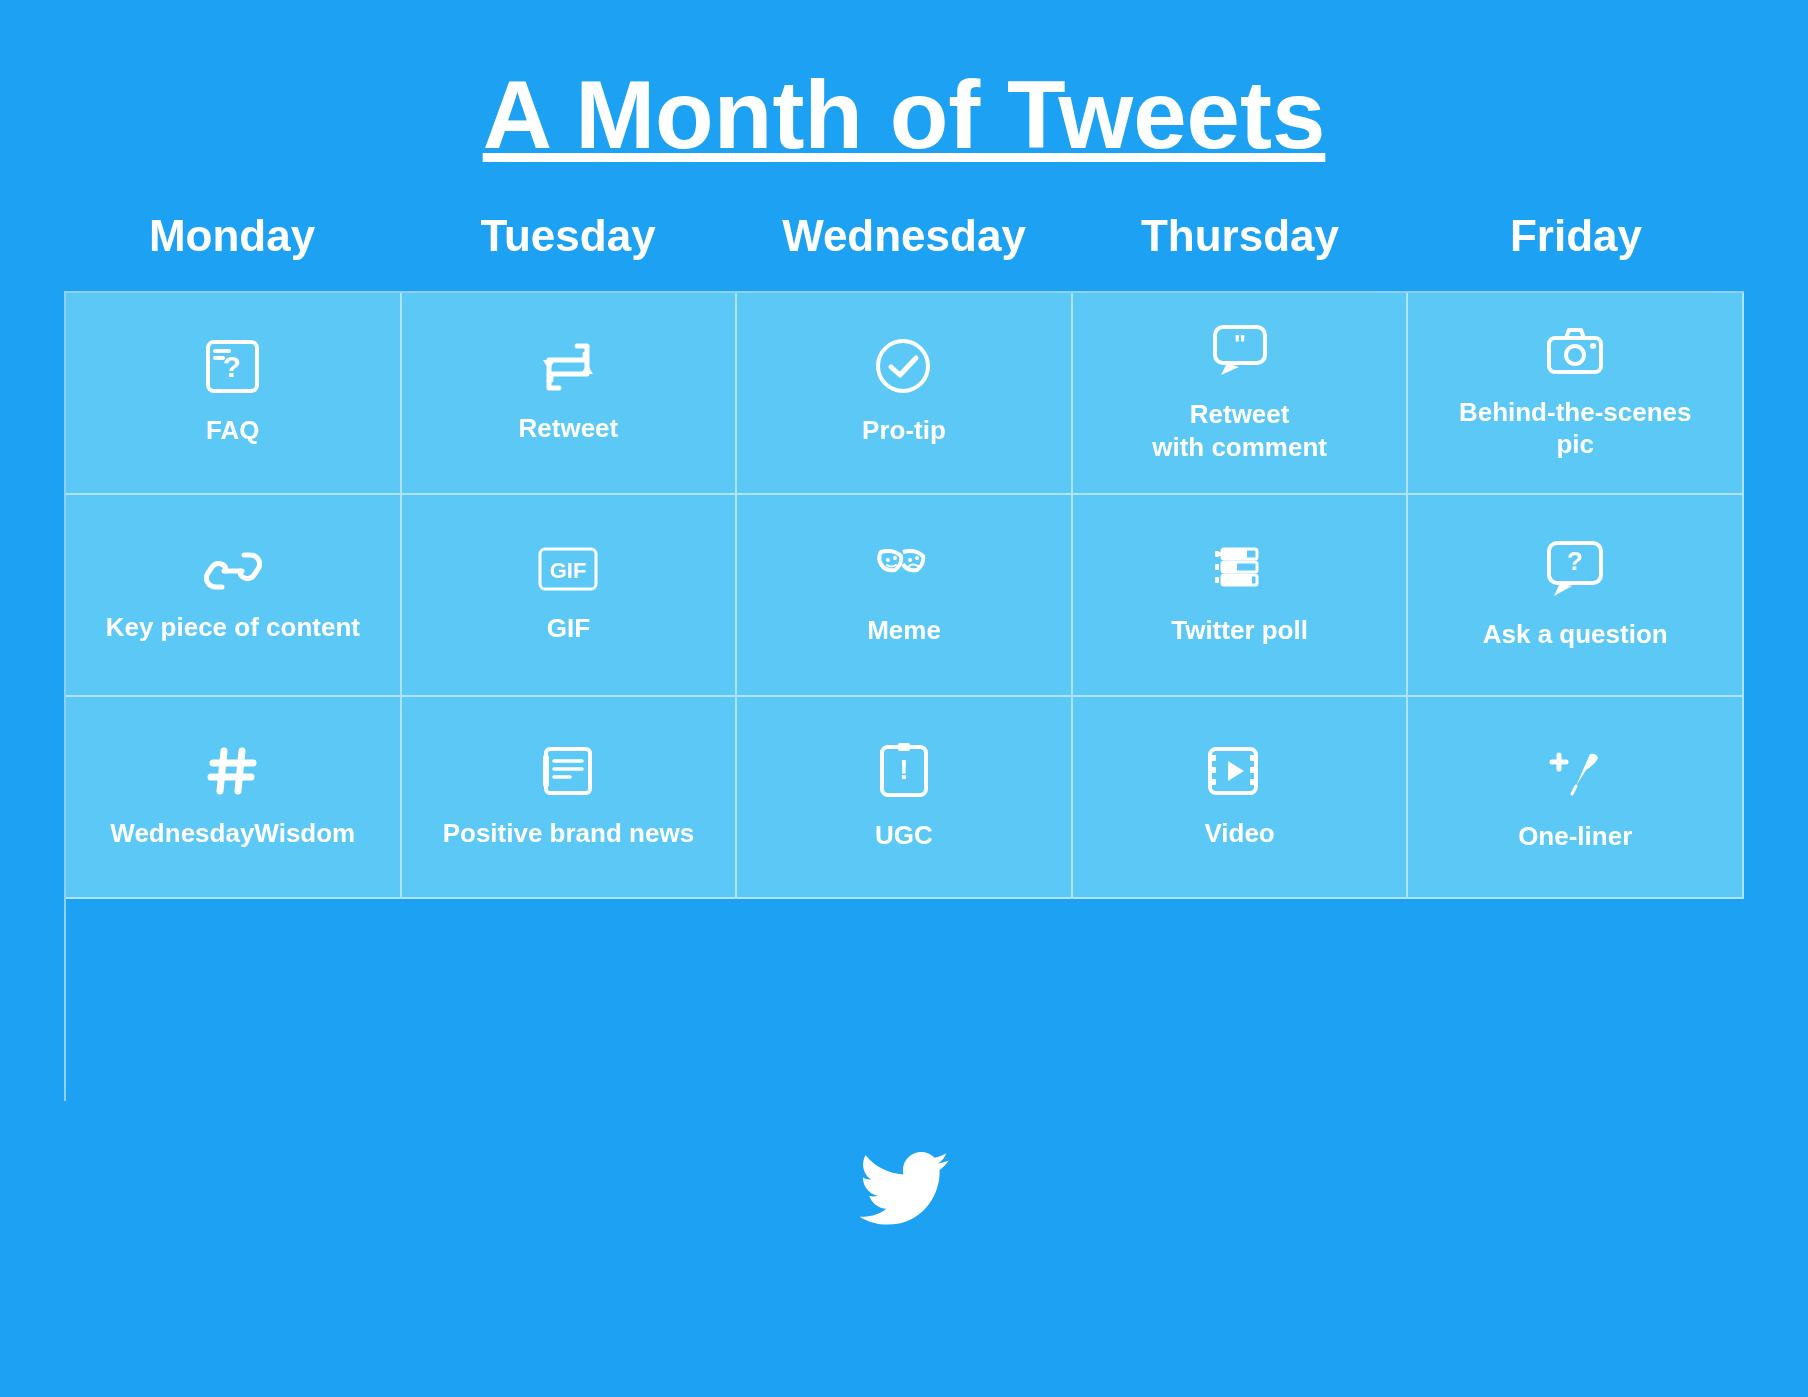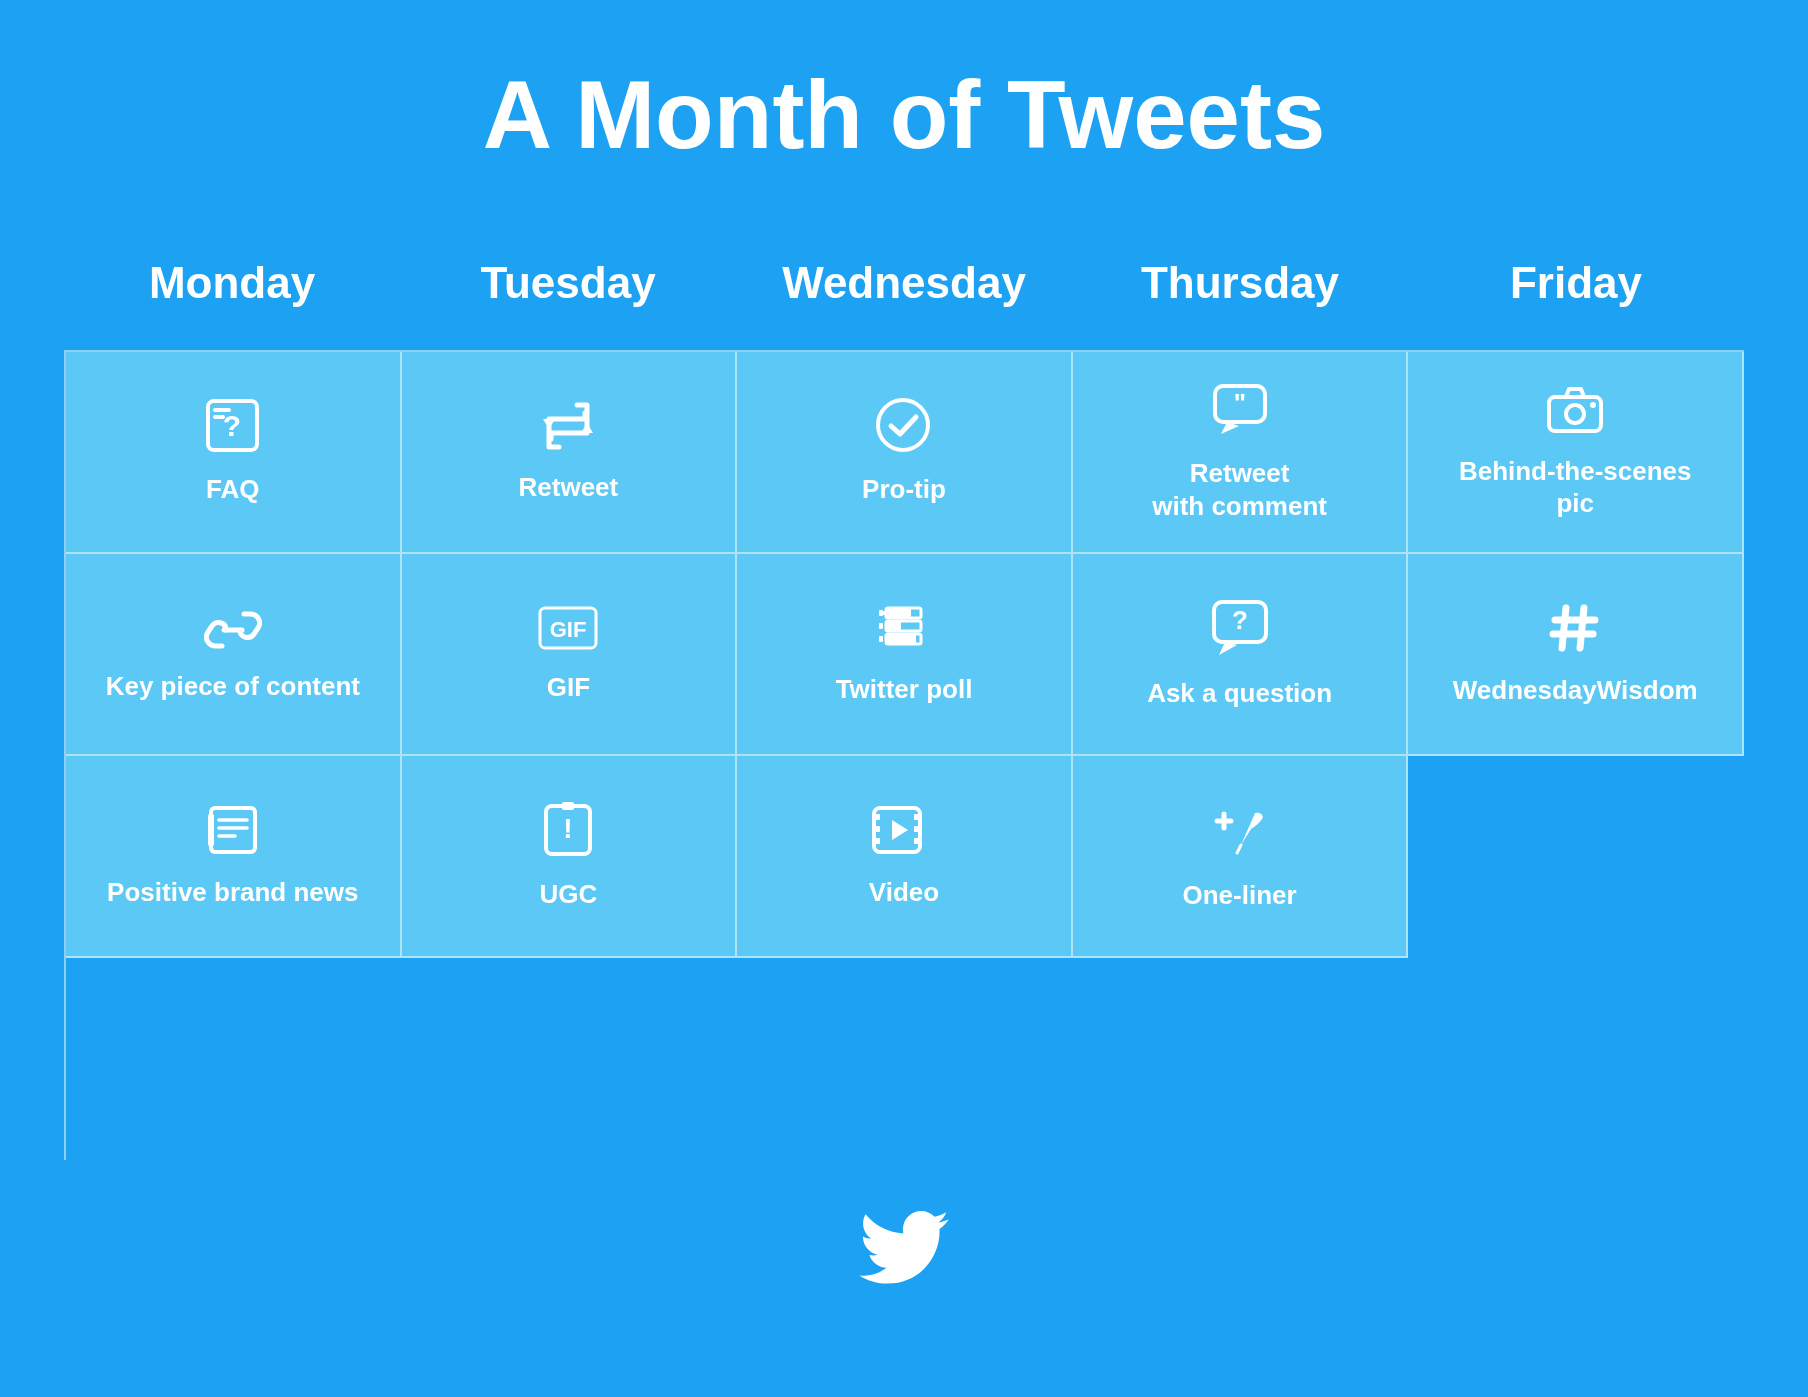--- a/index.html
+++ b/index.html
@@ -11,32 +11,33 @@
       display: flex;
       flex-direction: column;
       align-items: center;
       padding: 40px 60px 60px;
     }
     .page-title {
       color: white;
       font-size: 96px;
       font-weight: 900;
       text-align: center;
-      margin-bottom: 68px;
+      margin-bottom: 21px;
       margin-top: 20px;
+      text-decoration: underline;
     }
     .calendar-wrapper {
       width: 100%;
       max-width: 1680px;
     }
     .day-headers {
       display: grid;
       grid-template-columns: repeat(5, 1fr);
       gap: 0;
-      margin-bottom: 12px;
+      margin-bottom: 0;
     }
     .day-header {
       color: white;
       font-size: 44px;
       font-weight: 900;
       text-align: center;
       padding: 20px 10px 30px;
     }
     .grid-table {
       display: grid;
@@ -171,20 +172,37 @@
       <div class="cell-icon">
         <svg width="62" height="46" viewBox="0 0 62 46" fill="white">
           <rect x="3" y="3" width="56" height="40" rx="5" ry="5" fill="none" stroke="white" stroke-width="3"></rect>
           <text x="31" y="32" text-anchor="middle" font-size="22" fill="white" font-weight="bold" font-family="Arial">GIF</text>
         </svg>
       </div>
       <div class="cell-label">GIF</div>
     </div>
 
 
+    <div class="cell">
+      <div class="cell-icon">
+        <svg width="62" height="50" viewBox="0 0 62 50" fill="white">
+          <path d="M8,8 C8,8 20,4 28,12 C28,12 30,20 22,26 C22,26 12,28 8,20 C4,14 8,8 8,8 Z" fill="none" stroke="white" stroke-width="4"></path>
+          <path d="M30,8 C30,8 42,4 50,12 C50,12 52,20 44,26 C44,26 34,28 30,20" fill="none" stroke="white" stroke-width="4"></path>
+
+          <circle cx="15" cy="16" r="2" fill="white"></circle>
+          <circle cx="22" cy="14" r="2" fill="white"></circle>
+          <path d="M14,21 Q18,24 23,21" fill="none" stroke="white" stroke-width="2" stroke-linecap="round"></path>
+
+          <circle cx="37" cy="16" r="2" fill="white"></circle>
+          <circle cx="44" cy="14" r="2" fill="white"></circle>
+          <path d="M36,22 Q40,19 45,22" fill="none" stroke="white" stroke-width="2" stroke-linecap="round"></path>
+        </svg>
+      </div>
+      <div class="cell-label">Meme</div>
+    </div>
 
     <div class="cell">
       <div class="cell-icon">
         <svg width="55" height="50" viewBox="0 0 55 50" fill="white">
           <line x1="6" y1="10" x2="20" y2="10" stroke="white" stroke-width="4" stroke-linecap="round"></line>
           <line x1="6" y1="10" x2="6" y2="10" stroke="white" stroke-width="4" stroke-linecap="round"></line>
           <rect x="3" y="7" width="4" height="6" rx="1" fill="white"></rect>
           <rect x="10" y="5" width="35" height="10" rx="2" fill="none" stroke="white" stroke-width="3"></rect>
           <rect x="10" y="5" width="25" height="10" rx="2" fill="white"></rect>
           <rect x="3" y="20" width="4" height="6" rx="1" fill="white"></rect>

